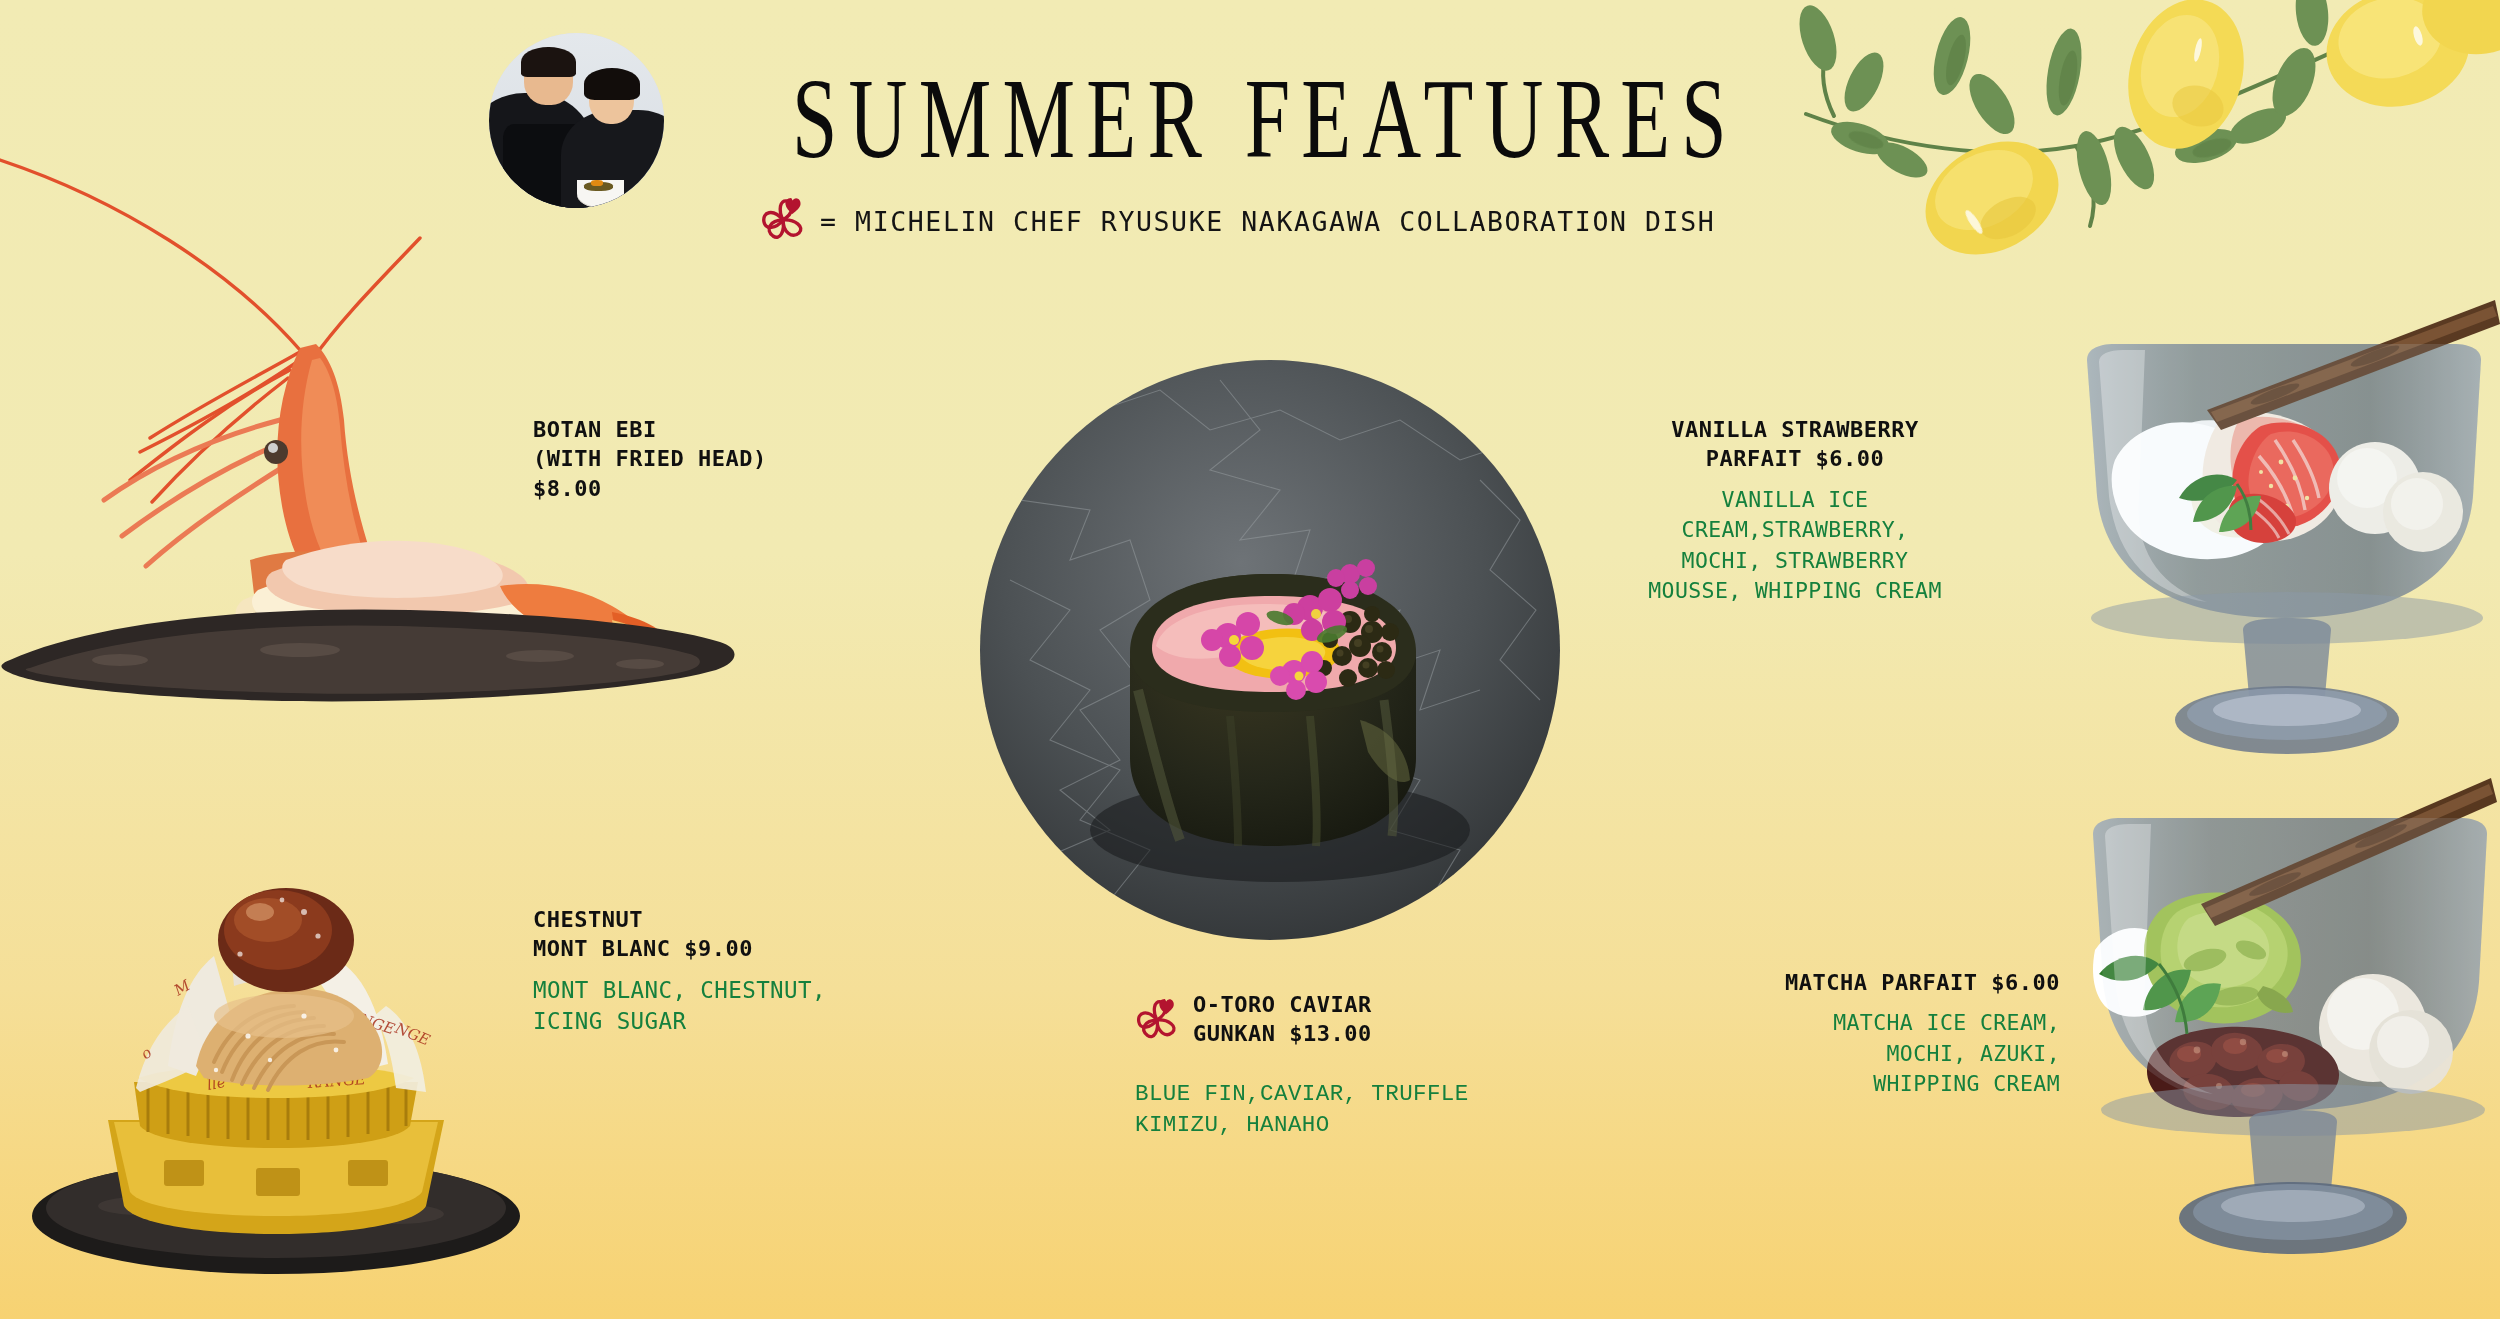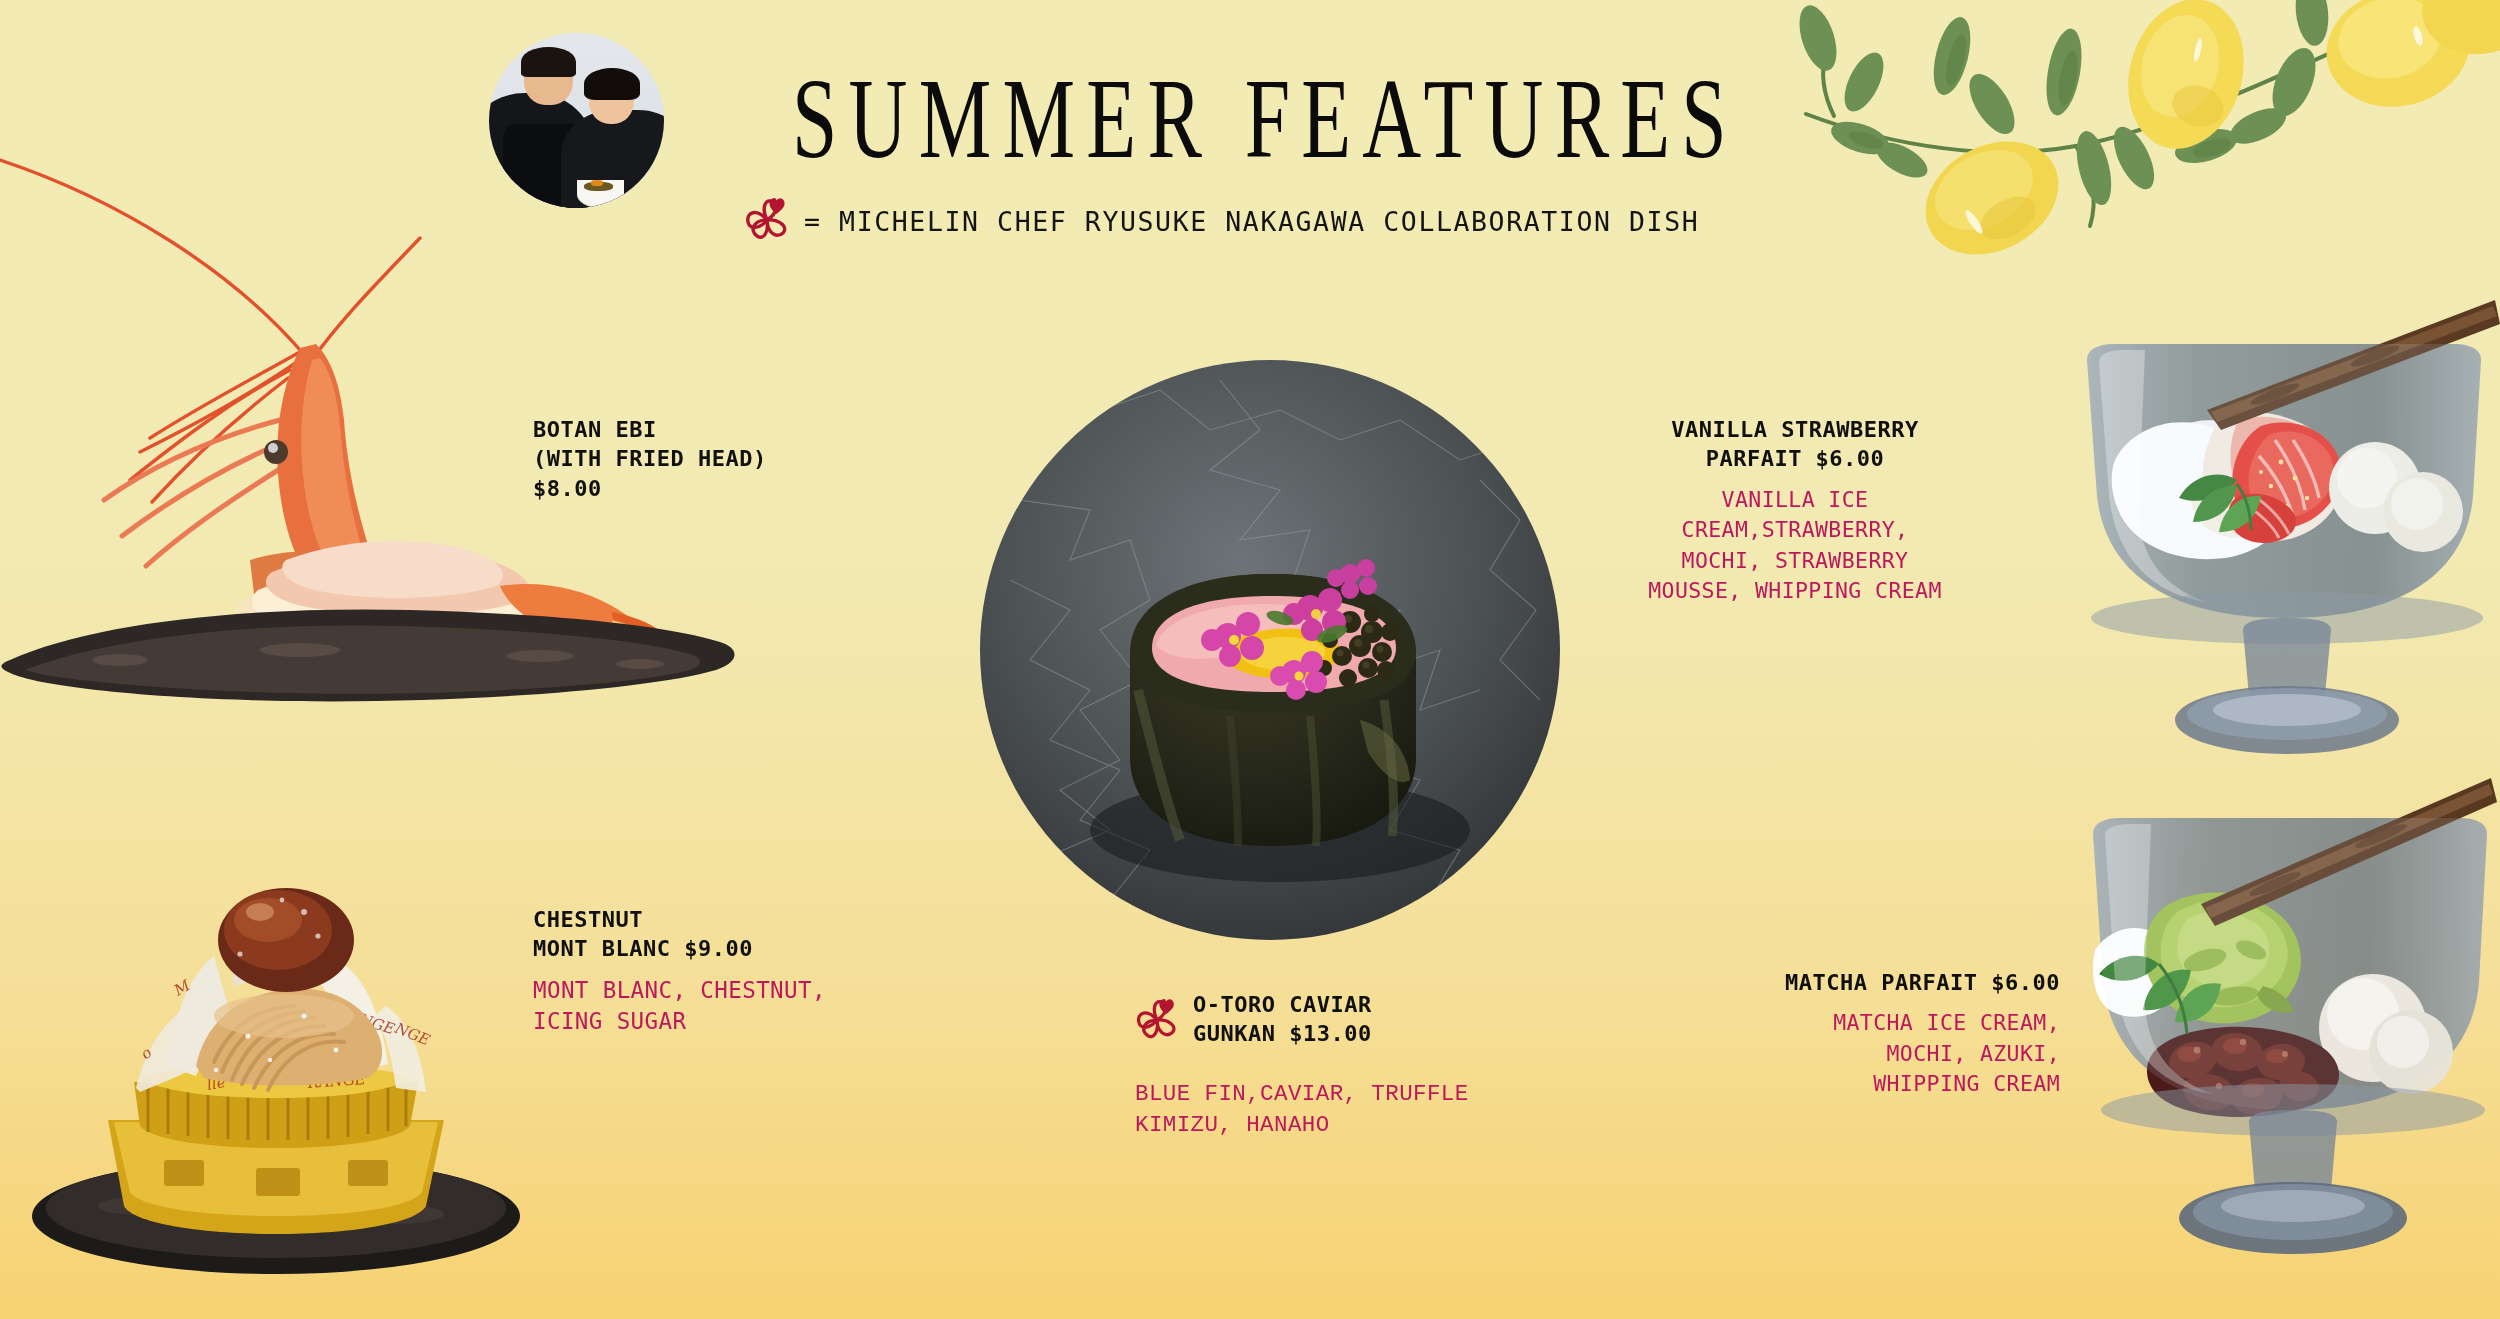--- a/index.html
+++ b/index.html
@@ -31,21 +31,21 @@
 
   .title{
     position:absolute; left:770px; top:62px; width:990px; text-align:center;
     font-family:"Liberation Serif", serif;
     font-size:80px; line-height:1; letter-spacing:11px;
     color:#0b0b0b; font-weight:400;
     transform:scale(1.02,1.42); transform-origin:center top;
     white-space:nowrap;
   }
   .subtitle-row{
-    position:absolute; left:744px; top:196px; display:flex; align-items:center; gap:14px;
+    position:absolute; left:760px; top:196px; display:flex; align-items:center; gap:14px;
   }
   .subtitle{
     font-family:"DejaVu Sans Mono", monospace;
     font-size:26.5px; letter-spacing:1.6px; color:#141414; white-space:nowrap;
   }
 
   
   .michelin{ display:block; }
 
   
@@ -53,21 +53,21 @@
 
   
   .blk{ position:absolute; }
   .name{
     font-family:"DejaVu Sans Mono", monospace;
     font-weight:700; font-size:22px; line-height:1.33; letter-spacing:.5px; color:#101010;
     white-space:pre-line;
   }
   .desc{
     font-family:"DejaVu Sans Mono", monospace;
-    font-weight:400; font-size:22.5px; line-height:1.42; letter-spacing:.4px; color:#be185d;
+    font-weight:400; font-size:22.5px; line-height:1.42; letter-spacing:.4px; color:#15803d;
     white-space:pre-line; margin-top:11px;
   }
   #blk-botan{ left:533px; top:415px; }
   #blk-chestnut{ left:533px; top:905px; }
   #blk-otoro{ left:1135px; top:990px; }
   #blk-otoro .name{ white-space:pre-line; }
   #blk-otoro .desc{ margin-top:30px; margin-left:0;font-family:Liberation Mono, monospace; }
   #blk-vanilla{ left:1530px; top:415px; width:530px; text-align:center; }
   #blk-matcha{ left:1530px; top:968px; width:530px; text-align:right; }
   #blk-vanilla .desc, #blk-matcha .desc{ font-size:21.5px; }

